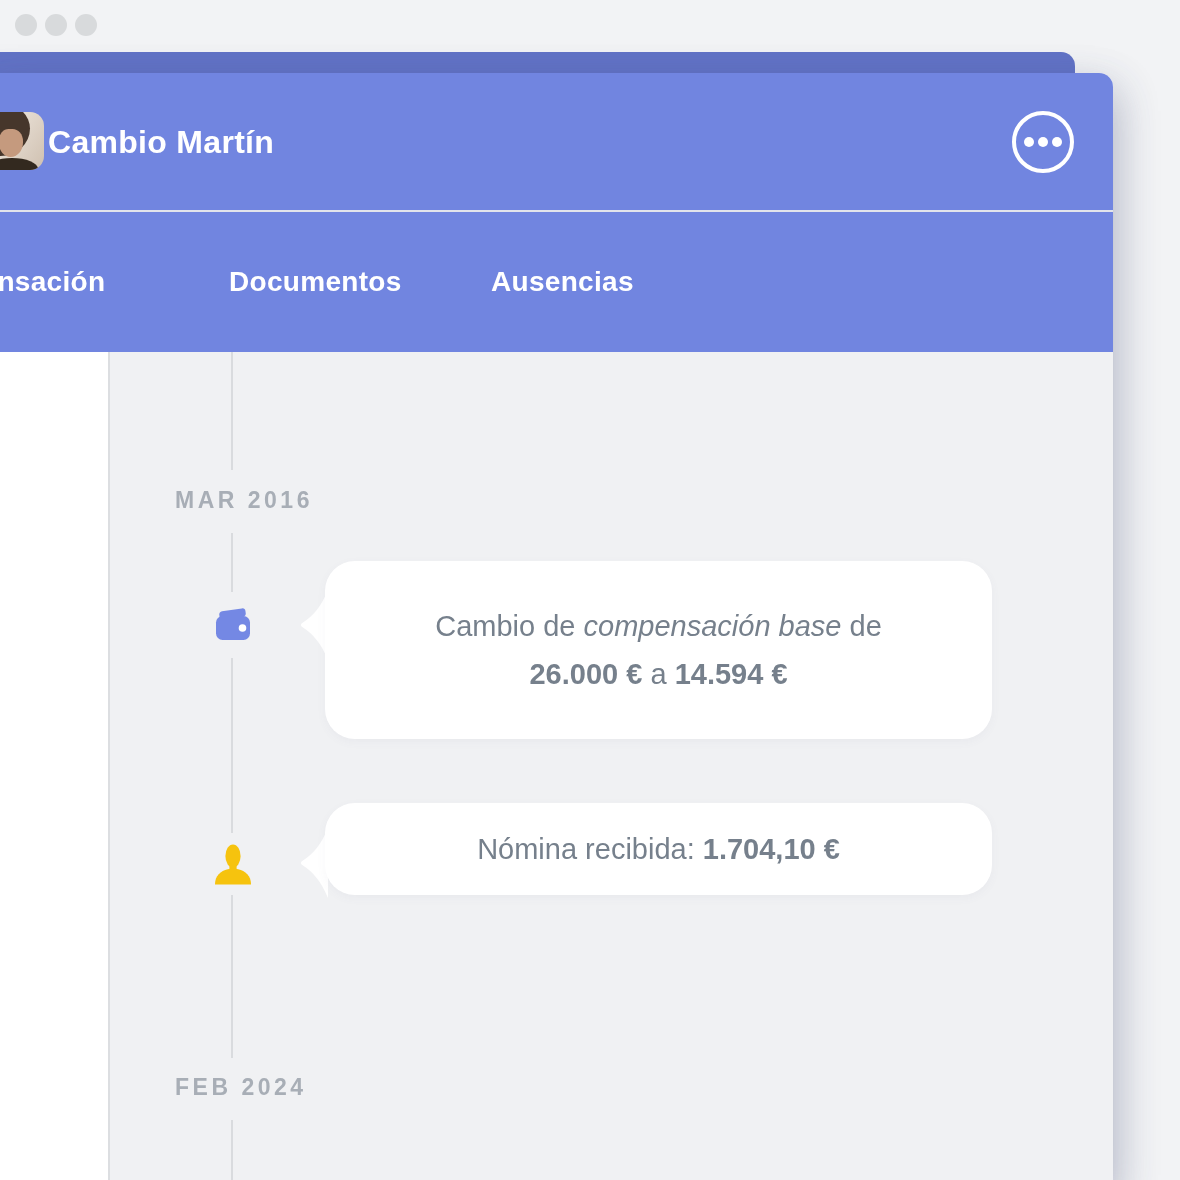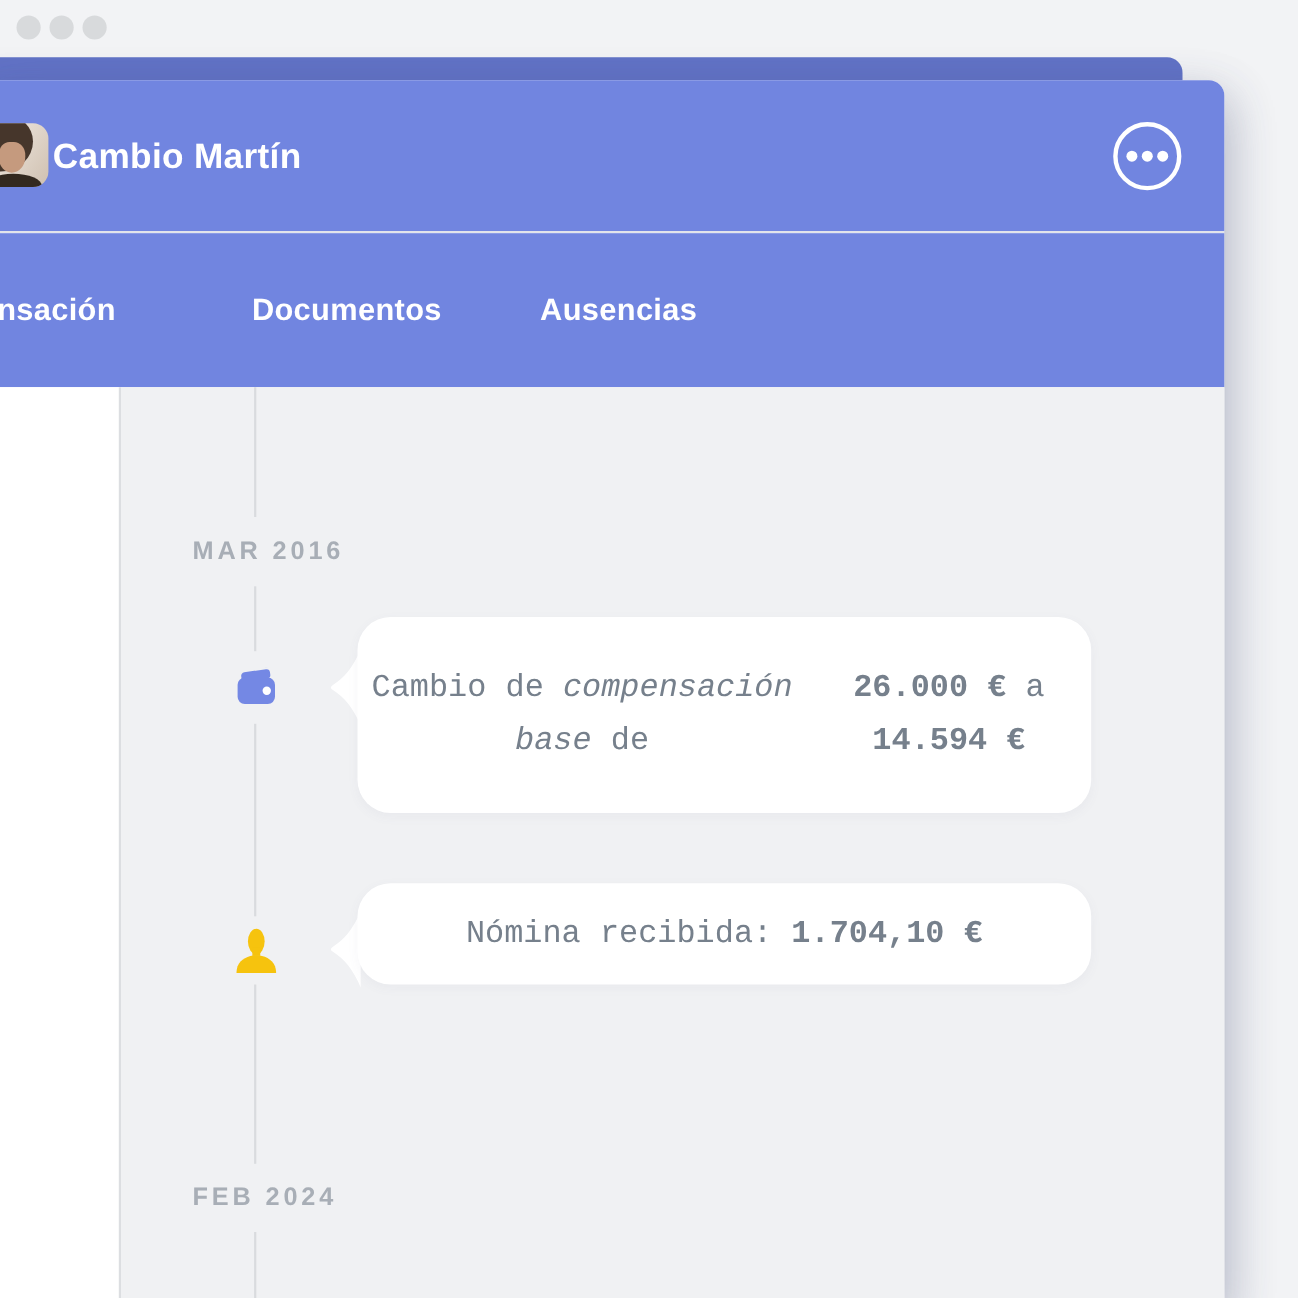--- a/index.html
+++ b/index.html
@@ -73,22 +73,22 @@
     font-size:23px;font-weight:700;letter-spacing:3.5px;white-space:nowrap;margin-left:20px;
   }
   .m1{top:414px;} .m2{top:1001px;}
   .tl-icon{position:absolute;}
   .wallet{left:255px;top:534px;}
   .person{left:254px;top:770px;}
 
   .event-card{
     position:absolute;left:365px;width:667px;background:#fff;border-radius:30px;
     box-shadow:0 3px 10px rgba(90,100,130,.05);
-    display:flex;flex-direction:row;align-items:center;justify-content:center;
-    color:var(--card-text,#76808c);font-size:29px;line-height:48px;text-align:center;font-family:Liberation Mono, monospace;
+    display:flex;flex-direction:column;align-items:center;justify-content:center;
+    color:var(--card-text,#76808c);font-size:29px;line-height:48px;text-align:center;
   }
   .e1{top:488px;height:178px;} .e2{top:730px;height:92px;}
   .bubble-tail{position:absolute;left:338px;width:30px;height:70px;}
   .bt1{top:517px;} .bt2{top:755px;}
   .seg-bold{font-weight:700;}
   .seg-italic{font-style:italic;}
 </style>
 </head>
 <body>
 

